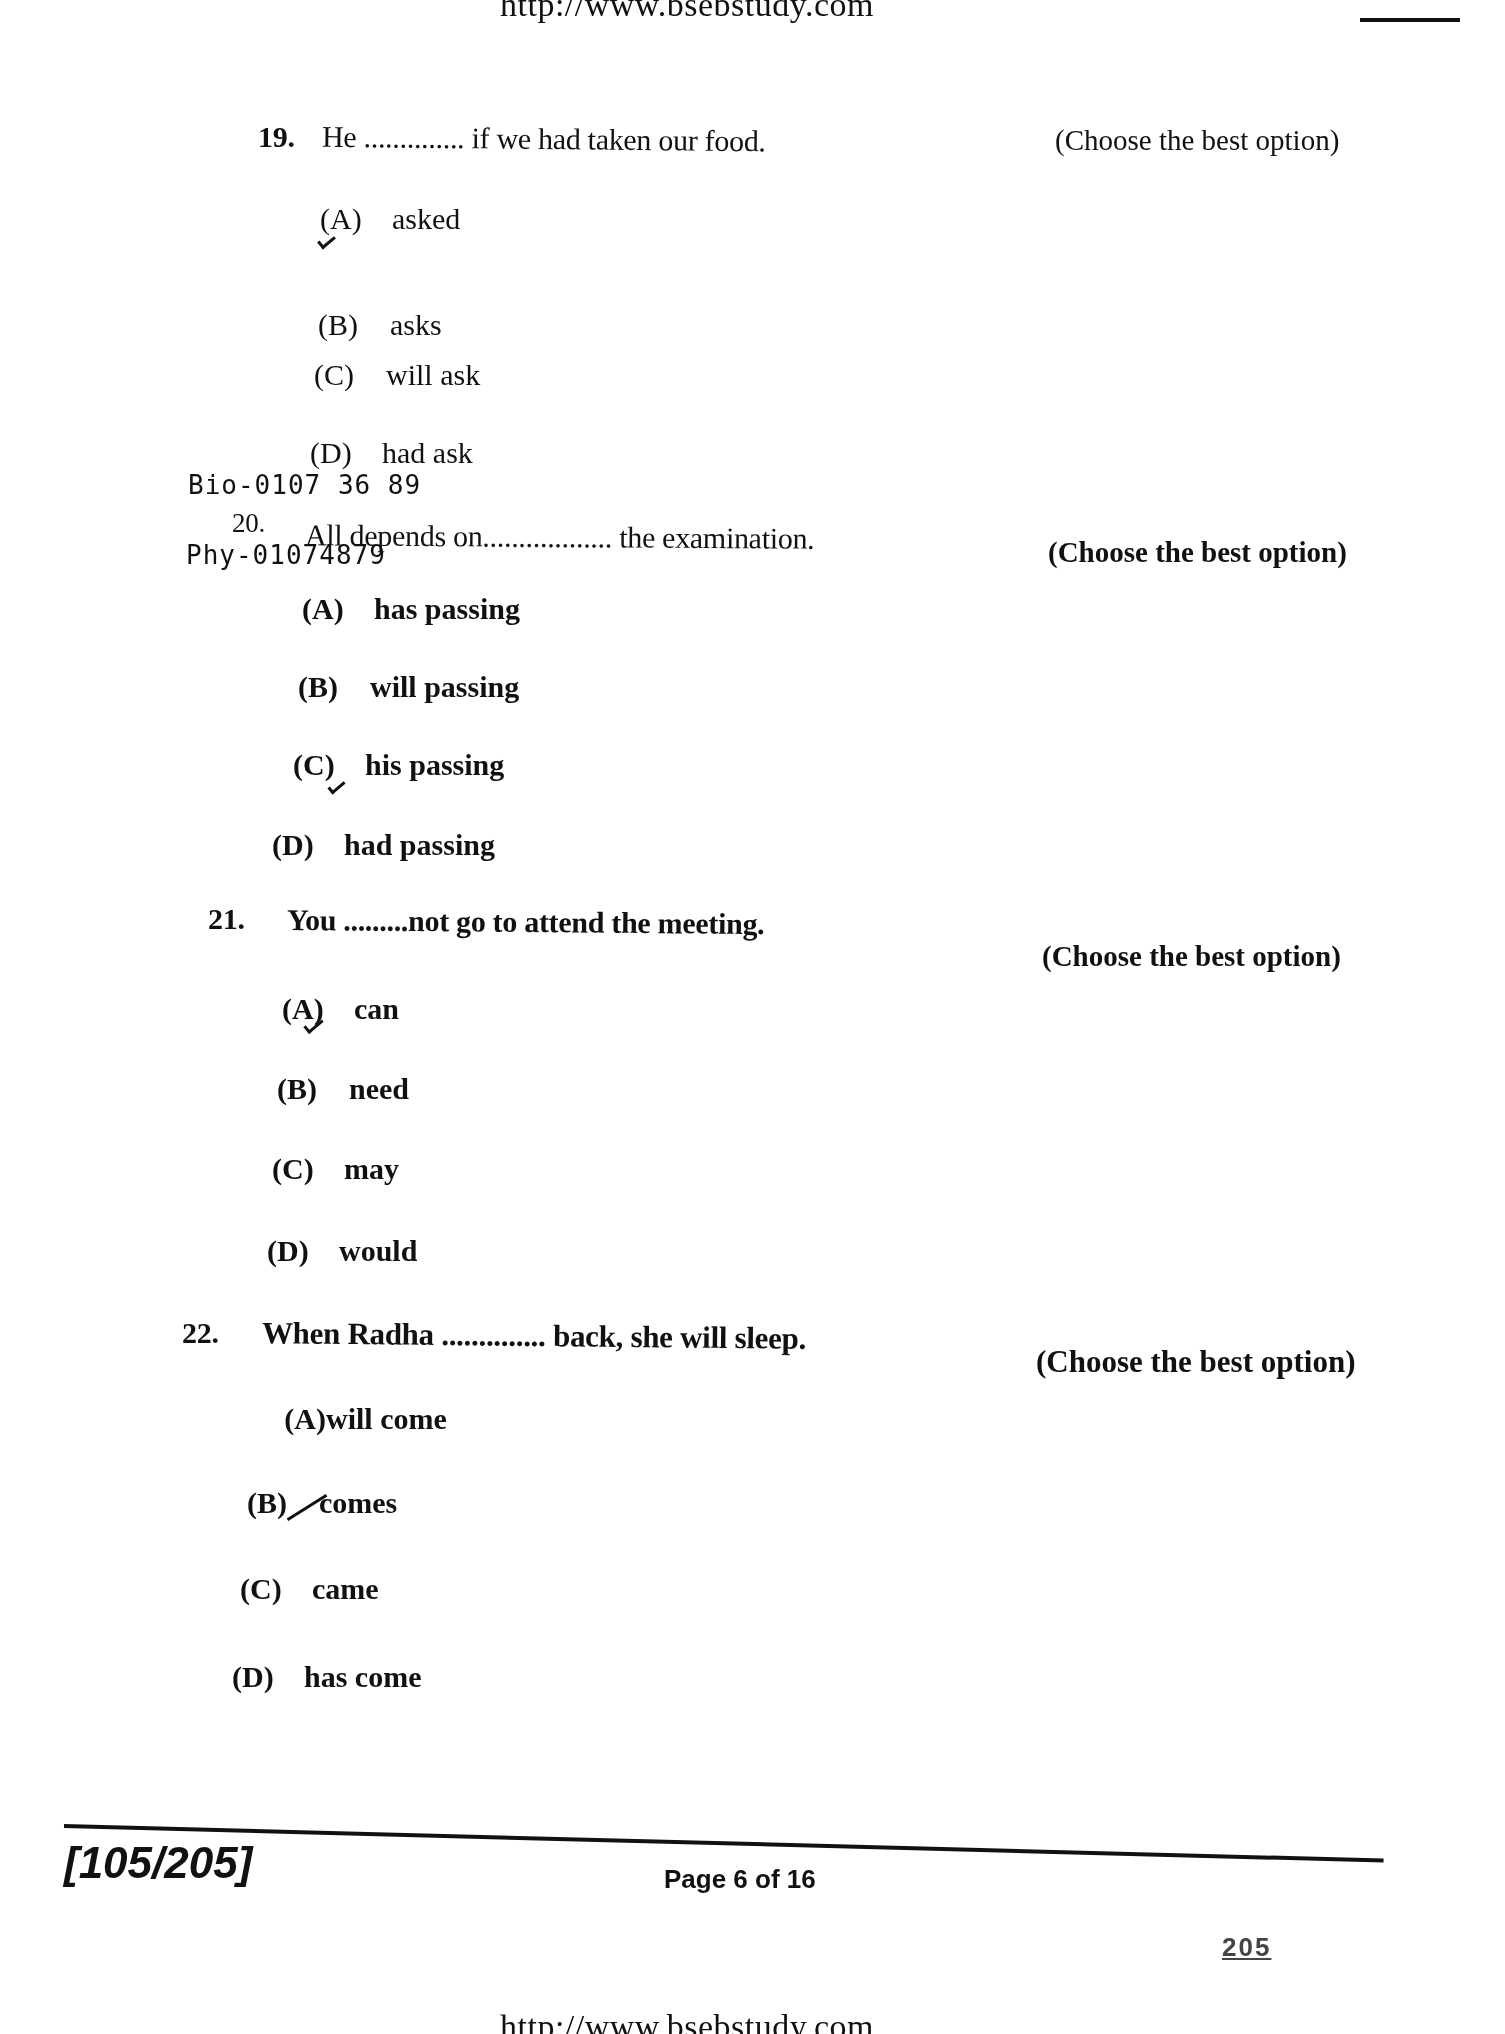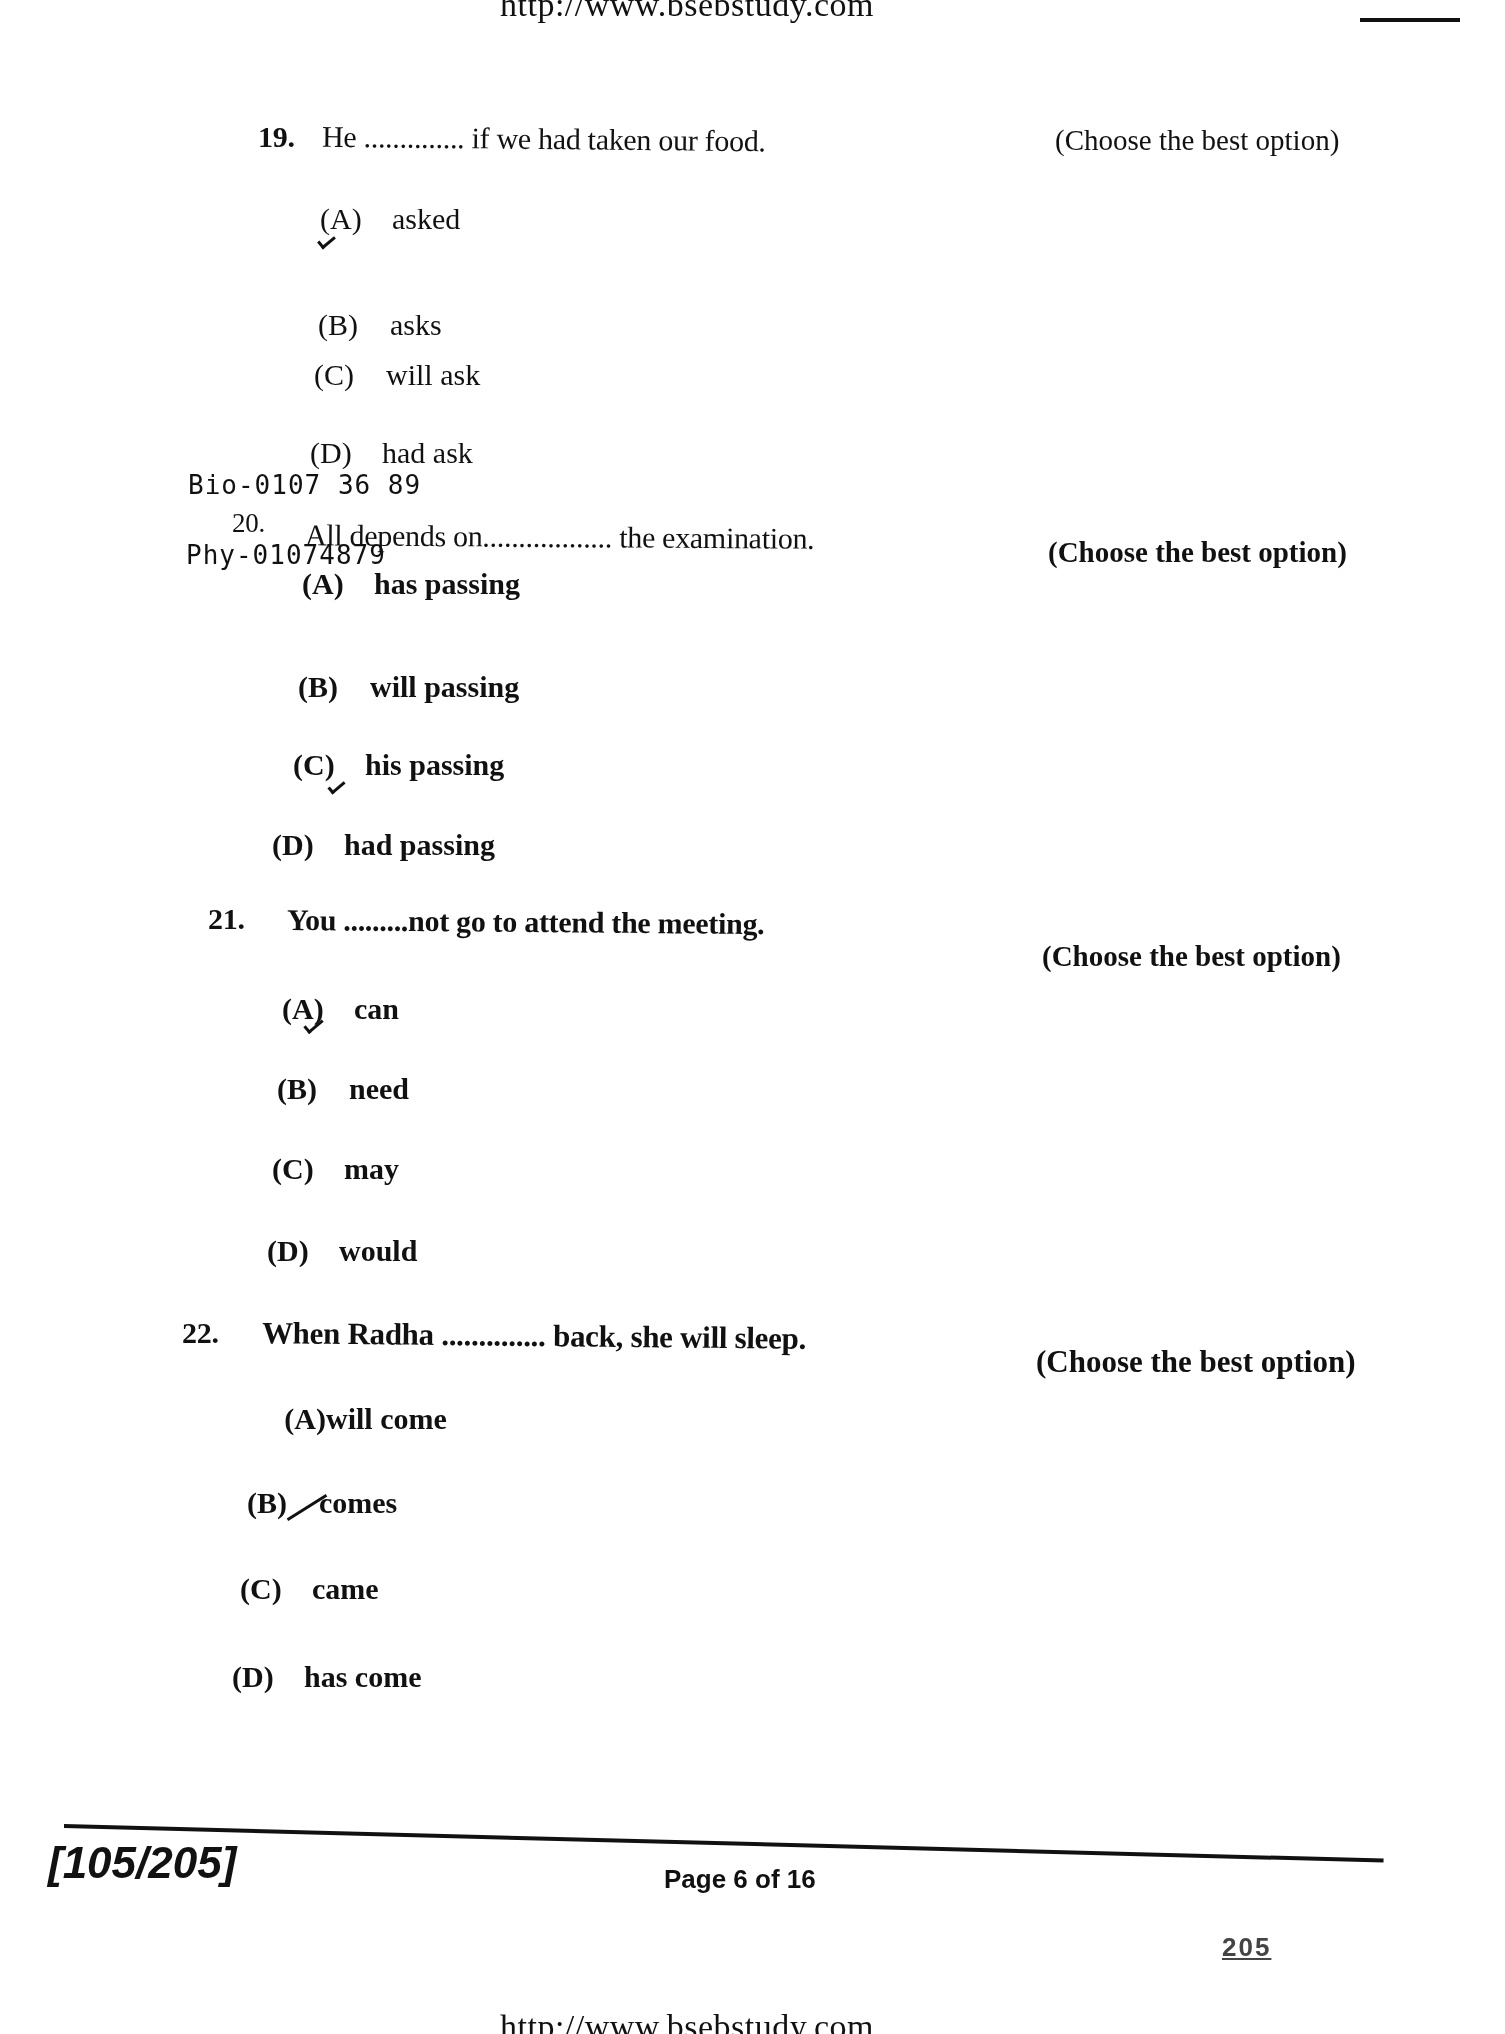--- a/index.html
+++ b/index.html
@@ -51,21 +51,21 @@
 </div>
 
 <div class="abs hand" style="left:188px; top:470px;">Bio-0107 36 89</div>
 <div class="abs hand" style="left:186px; top:540px;">Phy-01074879</div>
 
 <div>
   <div class="abs q" style="left:232px; top:508px; font-weight:normal; font-size:27px;">20.</div>
   <div class="abs q" style="left:305px; top:520px; font-weight:normal; transform:rotate(0.4deg);">All depends on.................. the examination.</div>
   <div class="abs choose" style="left:1048px; top:536px;">(Choose the best option)</div>
 
-  <div class="abs opt" style="left:302px; top:567px;">
+  <div class="abs opt" style="left:302px; top:592px;">
     <span class="lab">(A)</span><span>has passing</span>
   </div>
   <div class="abs opt" style="left:298px; top:670px;">
     <span class="lab">(B)</span><span>will passing</span>
   </div>
   <div class="abs opt" style="left:293px; top:748px;">
     <span class="lab">(C)</span><span>his passing</span>
   </div>
   <div class="tick" style="left:328px; top:782px; width:14px; height:5px;"></div>
   <div class="abs opt" style="left:272px; top:828px;">
@@ -107,16 +107,16 @@
   <div class="abs" style="left:284px; top:1506px; width:46px; height:3px; background:#111; transform:rotate(-32deg);"></div>
   <div class="abs opt" style="left:240px; top:1572px;">
     <span class="lab">(C)</span><span>came</span>
   </div>
   <div class="abs opt" style="left:232px; top:1660px;">
     <span class="lab">(D)</span><span>has come</span>
   </div>
 </div>
 
 <div class="rule" style="left:64px; top:1824px; width:1320px; transform:rotate(1.5deg);"></div>
-<div class="abs footer-code" style="left:48px; top:1838px;">[105/205]</div>
+<div class="abs footer-code" style="left:64px; top:1838px;">[105/205]</div>
 <div class="abs page-no" style="left:664px; top:1864px;">Page 6 of 16</div>
 <div class="abs ref" style="left:1222px; top:1932px;text-decoration:underline;">205</div>
 <div class="abs url" style="left:500px; top:2008px;">http://www.bsebstudy.com</div>
 
 </body></html>

